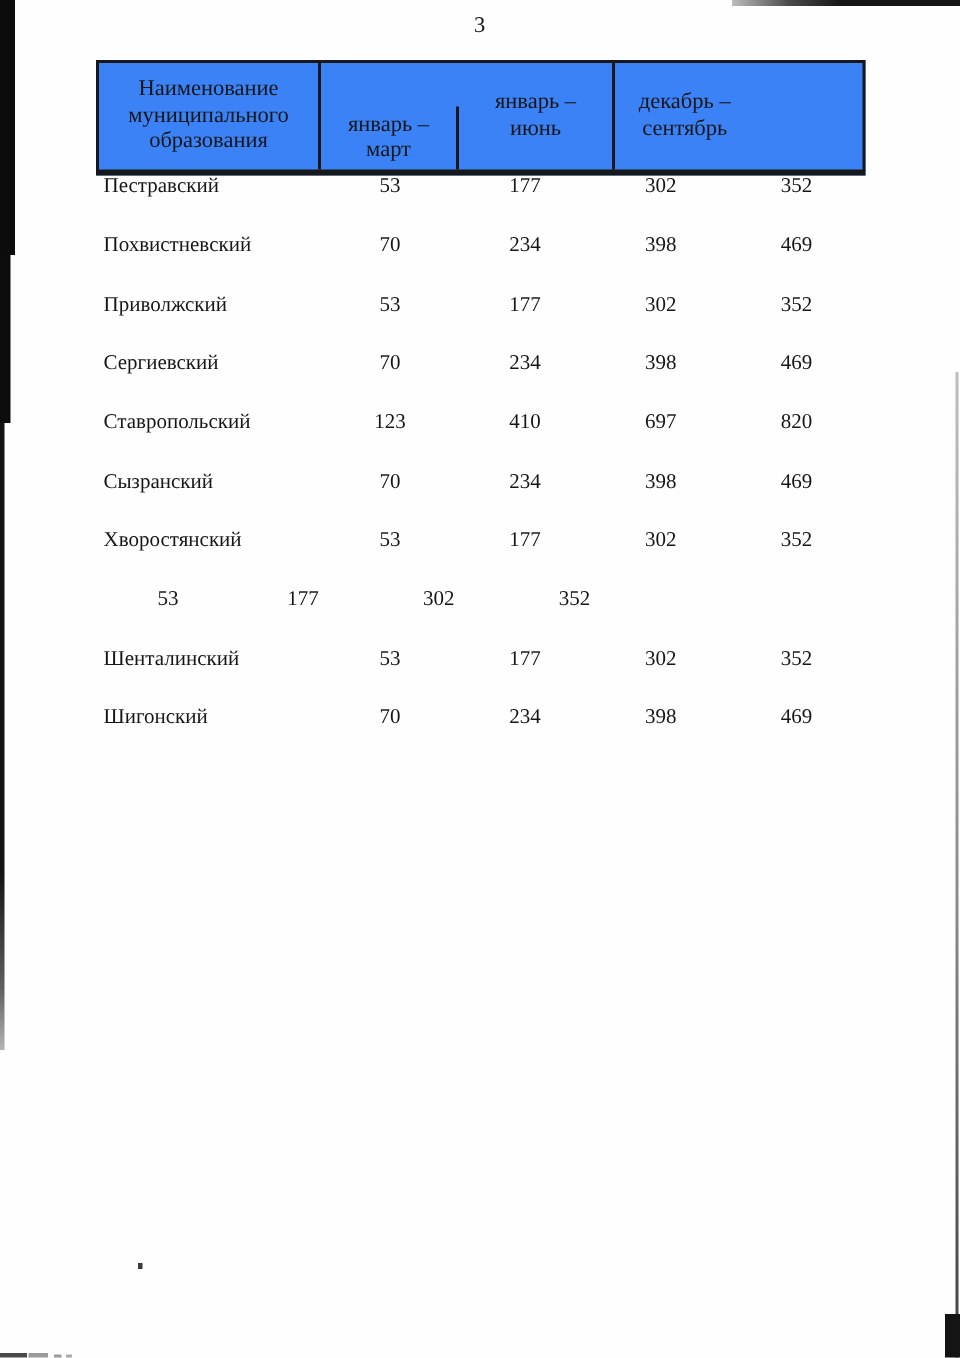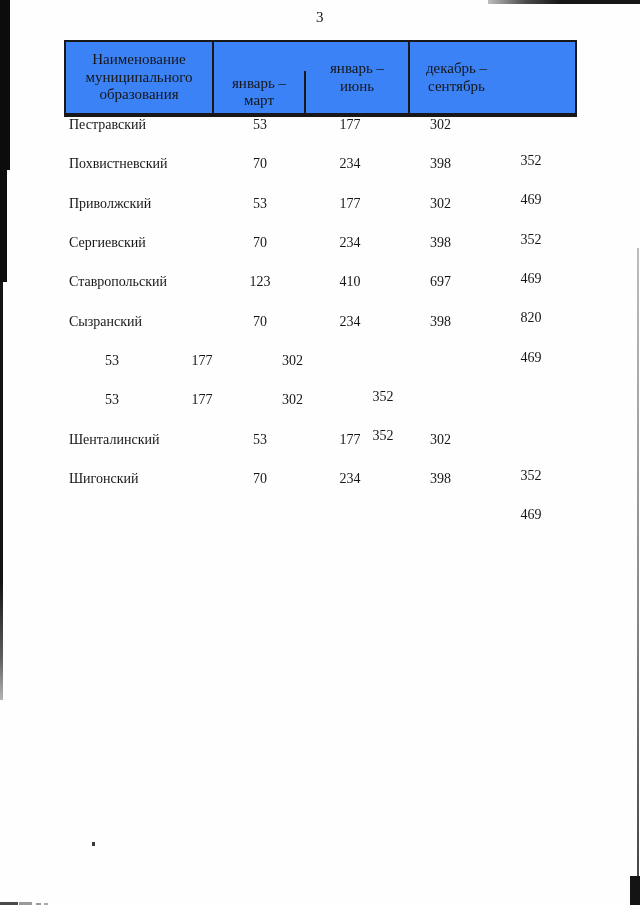--- a/index.html
+++ b/index.html
@@ -70,21 +70,21 @@
   }
   .cell {
     box-sizing: border-box;
     font-size: 14px;
     line-height: 19px;
   }
   .cell.c0 { width: 148px; text-align: left; padding-left: 3px; }
   .cell.c1 { width: 92px; }
   .cell.c2 { width: 88px; }
   .cell.c3 { width: 93px; }
-  .cell.c4 { width: 88px; margin-top: 36px; }
+  .cell.c4 { width: 88px; }
   .num { text-align: center; }
 
   
   .scan { position: absolute; pointer-events: none; }
   .scan-top-right {
     left: 488px; top: 0; width: 152px; height: 4px;
     background: linear-gradient(90deg, #bdbdbd, #4a4a4a 25%, #161616 48%);
   }
   .scan-left-wide  { left: 0; top: 0; width: 10px; height: 170px; background: #0c0c0c; }
   .scan-left-mid   { left: 0; top: 170px; width: 7px; height: 112px; background: #0d0d0d; }
@@ -172,20 +172,21 @@
 
   <div class="row">
     <div class="cell c0 name">Сызранский</div>
     <div class="cell c1 num">70</div>
     <div class="cell c2 num">234</div>
     <div class="cell c3 num">398</div>
     <div class="cell c4 num">469</div>
   </div>
 
   <div class="row">
+    <div class="cell c0 name">Хворостянский</div>
     <div class="cell c1 num">53</div>
     <div class="cell c2 num">177</div>
     <div class="cell c3 num">302</div>
     <div class="cell c4 num">352</div>
   </div>
 
   <div class="row">
     <div class="cell c1 num">53</div>
     <div class="cell c2 num">177</div>
     <div class="cell c3 num">302</div>

